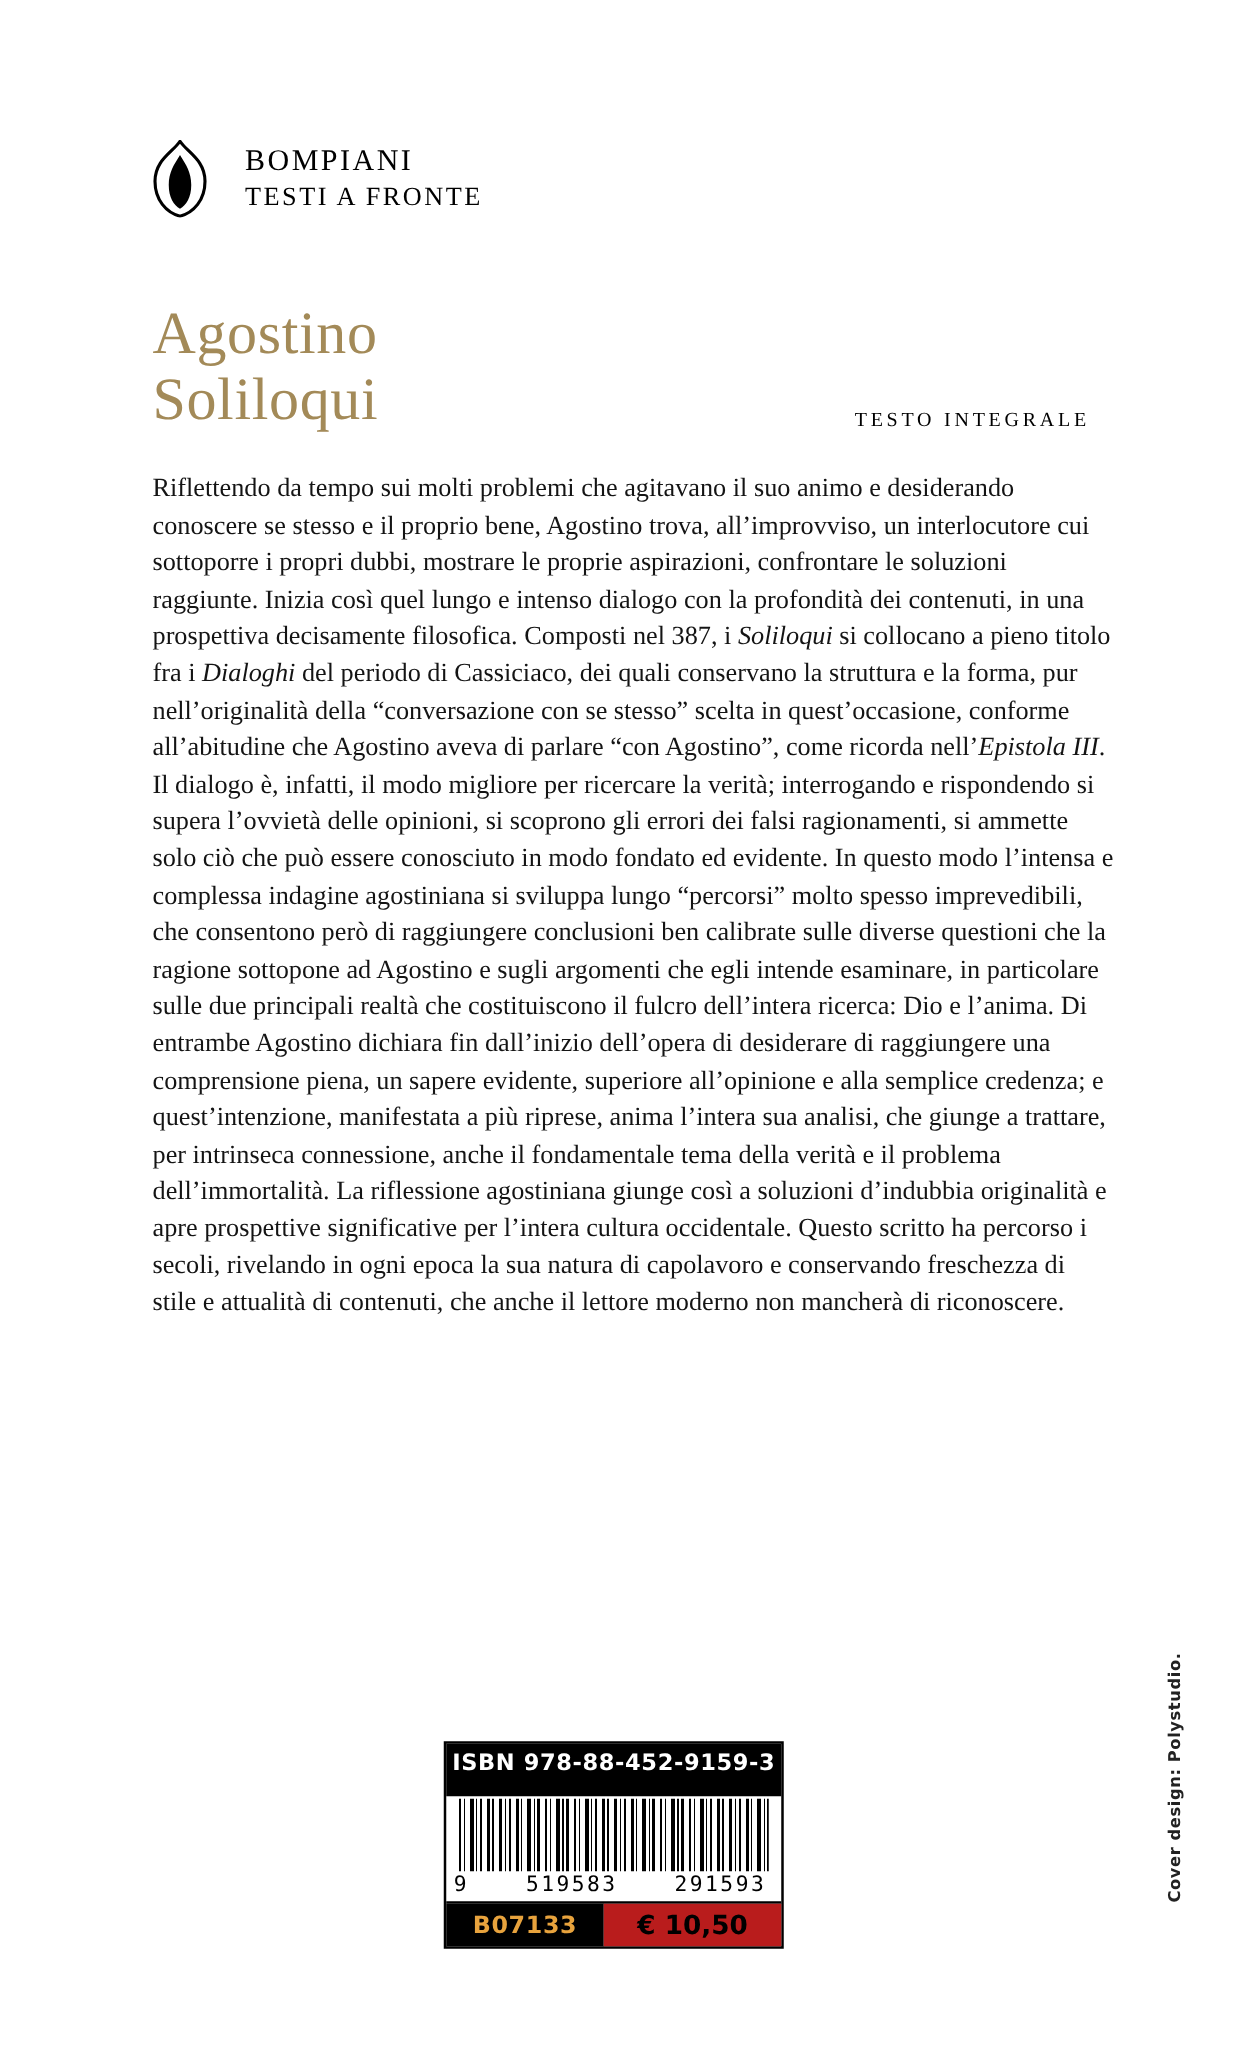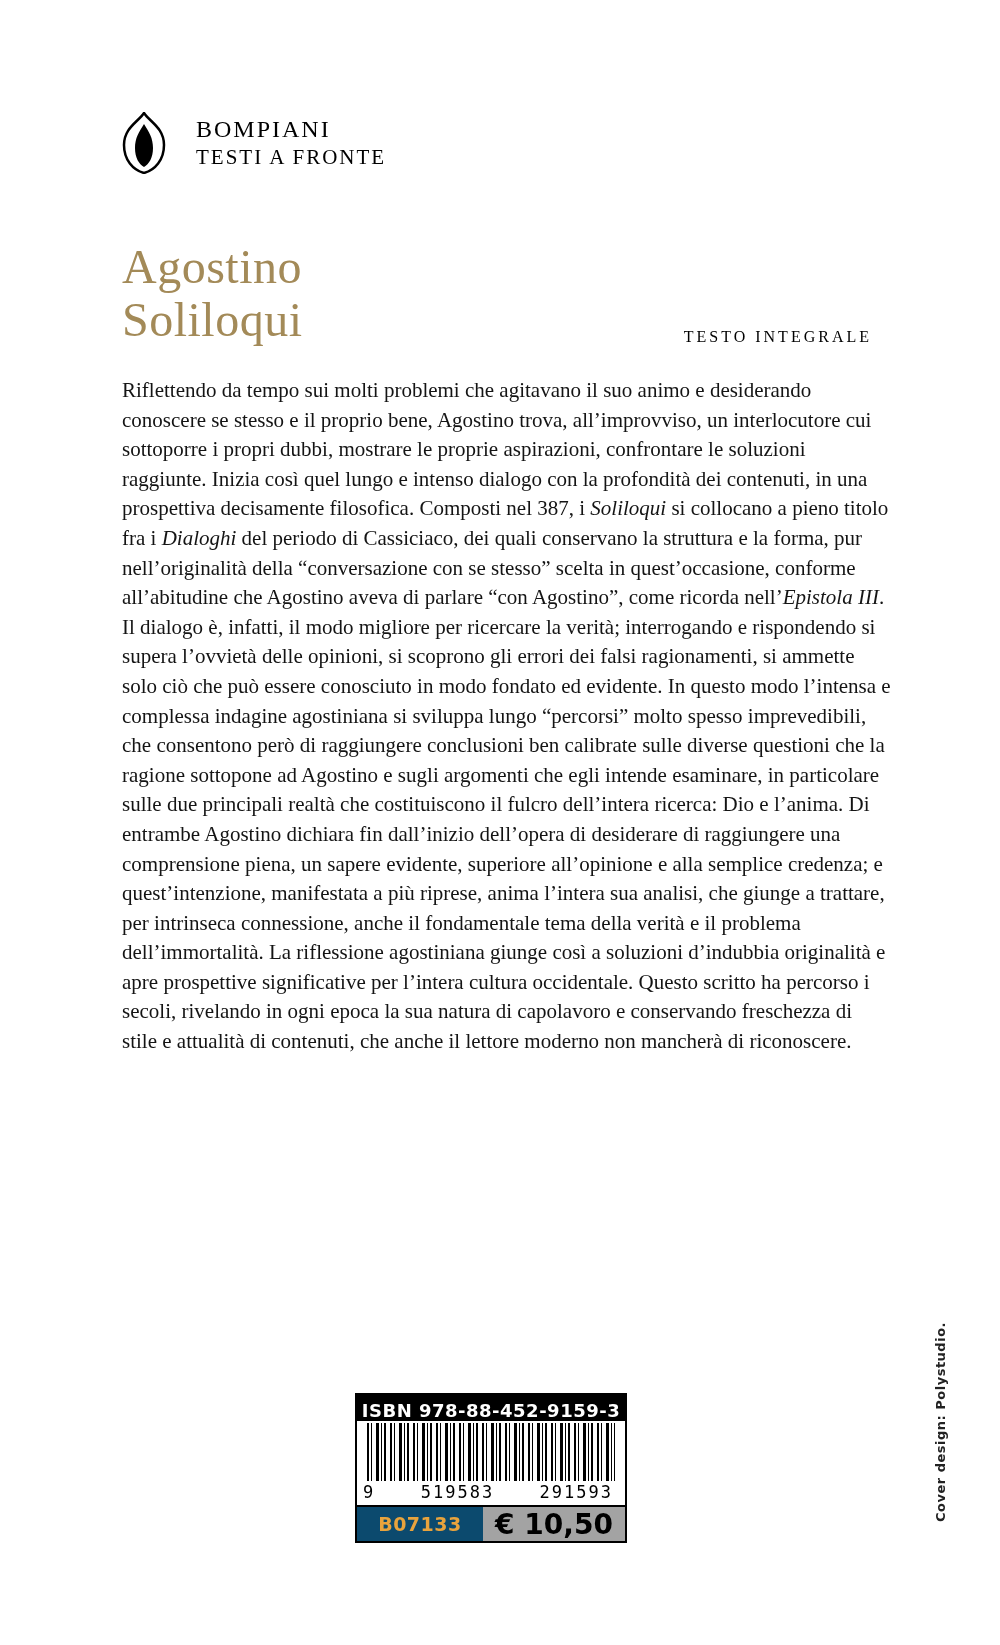--- a/index.html
+++ b/index.html
@@ -27,47 +27,47 @@
     position:absolute;top:376px;left:122px;width:770px;
     font-size:21px;line-height:29.6px;color:#141414;
     text-align:left;
   }
   .blurb em{font-style:italic;}
   
   .barcode-block{position:absolute;left:355px;top:1393px;width:272px;border:2px solid #000;box-sizing:border-box;background:#fff;}
   .isbn-bar{
     background:#000;color:#fff;text-align:center;
     font-family:"DejaVu Sans", sans-serif;font-size:18px;font-weight:bold;
-    letter-spacing:0.5px;padding:5px 0 0 0;
+    letter-spacing:0.5px;padding:5px 0 16px 0;
   }
   .bars{
     height:58px;margin:2px 10px 0 10px;
     background:repeating-linear-gradient(90deg,
       #000 0px,#000 2px,#fff 2px,#fff 4px,
       #000 4px,#000 5px,#fff 5px,#fff 9px,
       #000 9px,#000 12px,#fff 12px,#fff 14px,
       #000 14px,#000 15px,#fff 15px,#fff 17px,
       #000 17px,#000 19px,#fff 19px,#fff 23px);
   }
   .digits{
     display:flex;justify-content:space-between;
     padding:1px 12px 3px 6px;
     font-family:"DejaVu Sans Mono", monospace;
     font-size:17px;letter-spacing:2px;color:#000;
   }
   .price-row{display:flex;height:34px;border-top:2px solid #000;}
   .code-cell{
-    flex:0 0 47%;background:#0c4a6e;color:#e8a33d;
+    flex:0 0 47%;background:#000000;color:#e8a33d;
     display:flex;align-items:center;justify-content:center;
     font-family:"DejaVu Sans", sans-serif;font-weight:bold;font-size:19px;letter-spacing:0.5px;
   }
   .price-cell{
-    flex:1;background:#a3a3a3;color:#000;
+    flex:1;background:#b91c1c;color:#000;
     display:flex;align-items:center;justify-content:center;
-    font-family:"DejaVu Sans", sans-serif;font-weight:bold;font-size:28px;
+    font-family:"DejaVu Sans", sans-serif;font-weight:bold;font-size:21px;
   }
   
   .credit{
     position:absolute;top:1322px;right:52px;
     writing-mode:vertical-rl;transform:rotate(180deg);
     font-family:"DejaVu Sans", sans-serif;font-size:13px;
     color:#222;letter-spacing:0.5px;font-weight:bold;
   }
 </style>
 </head>

